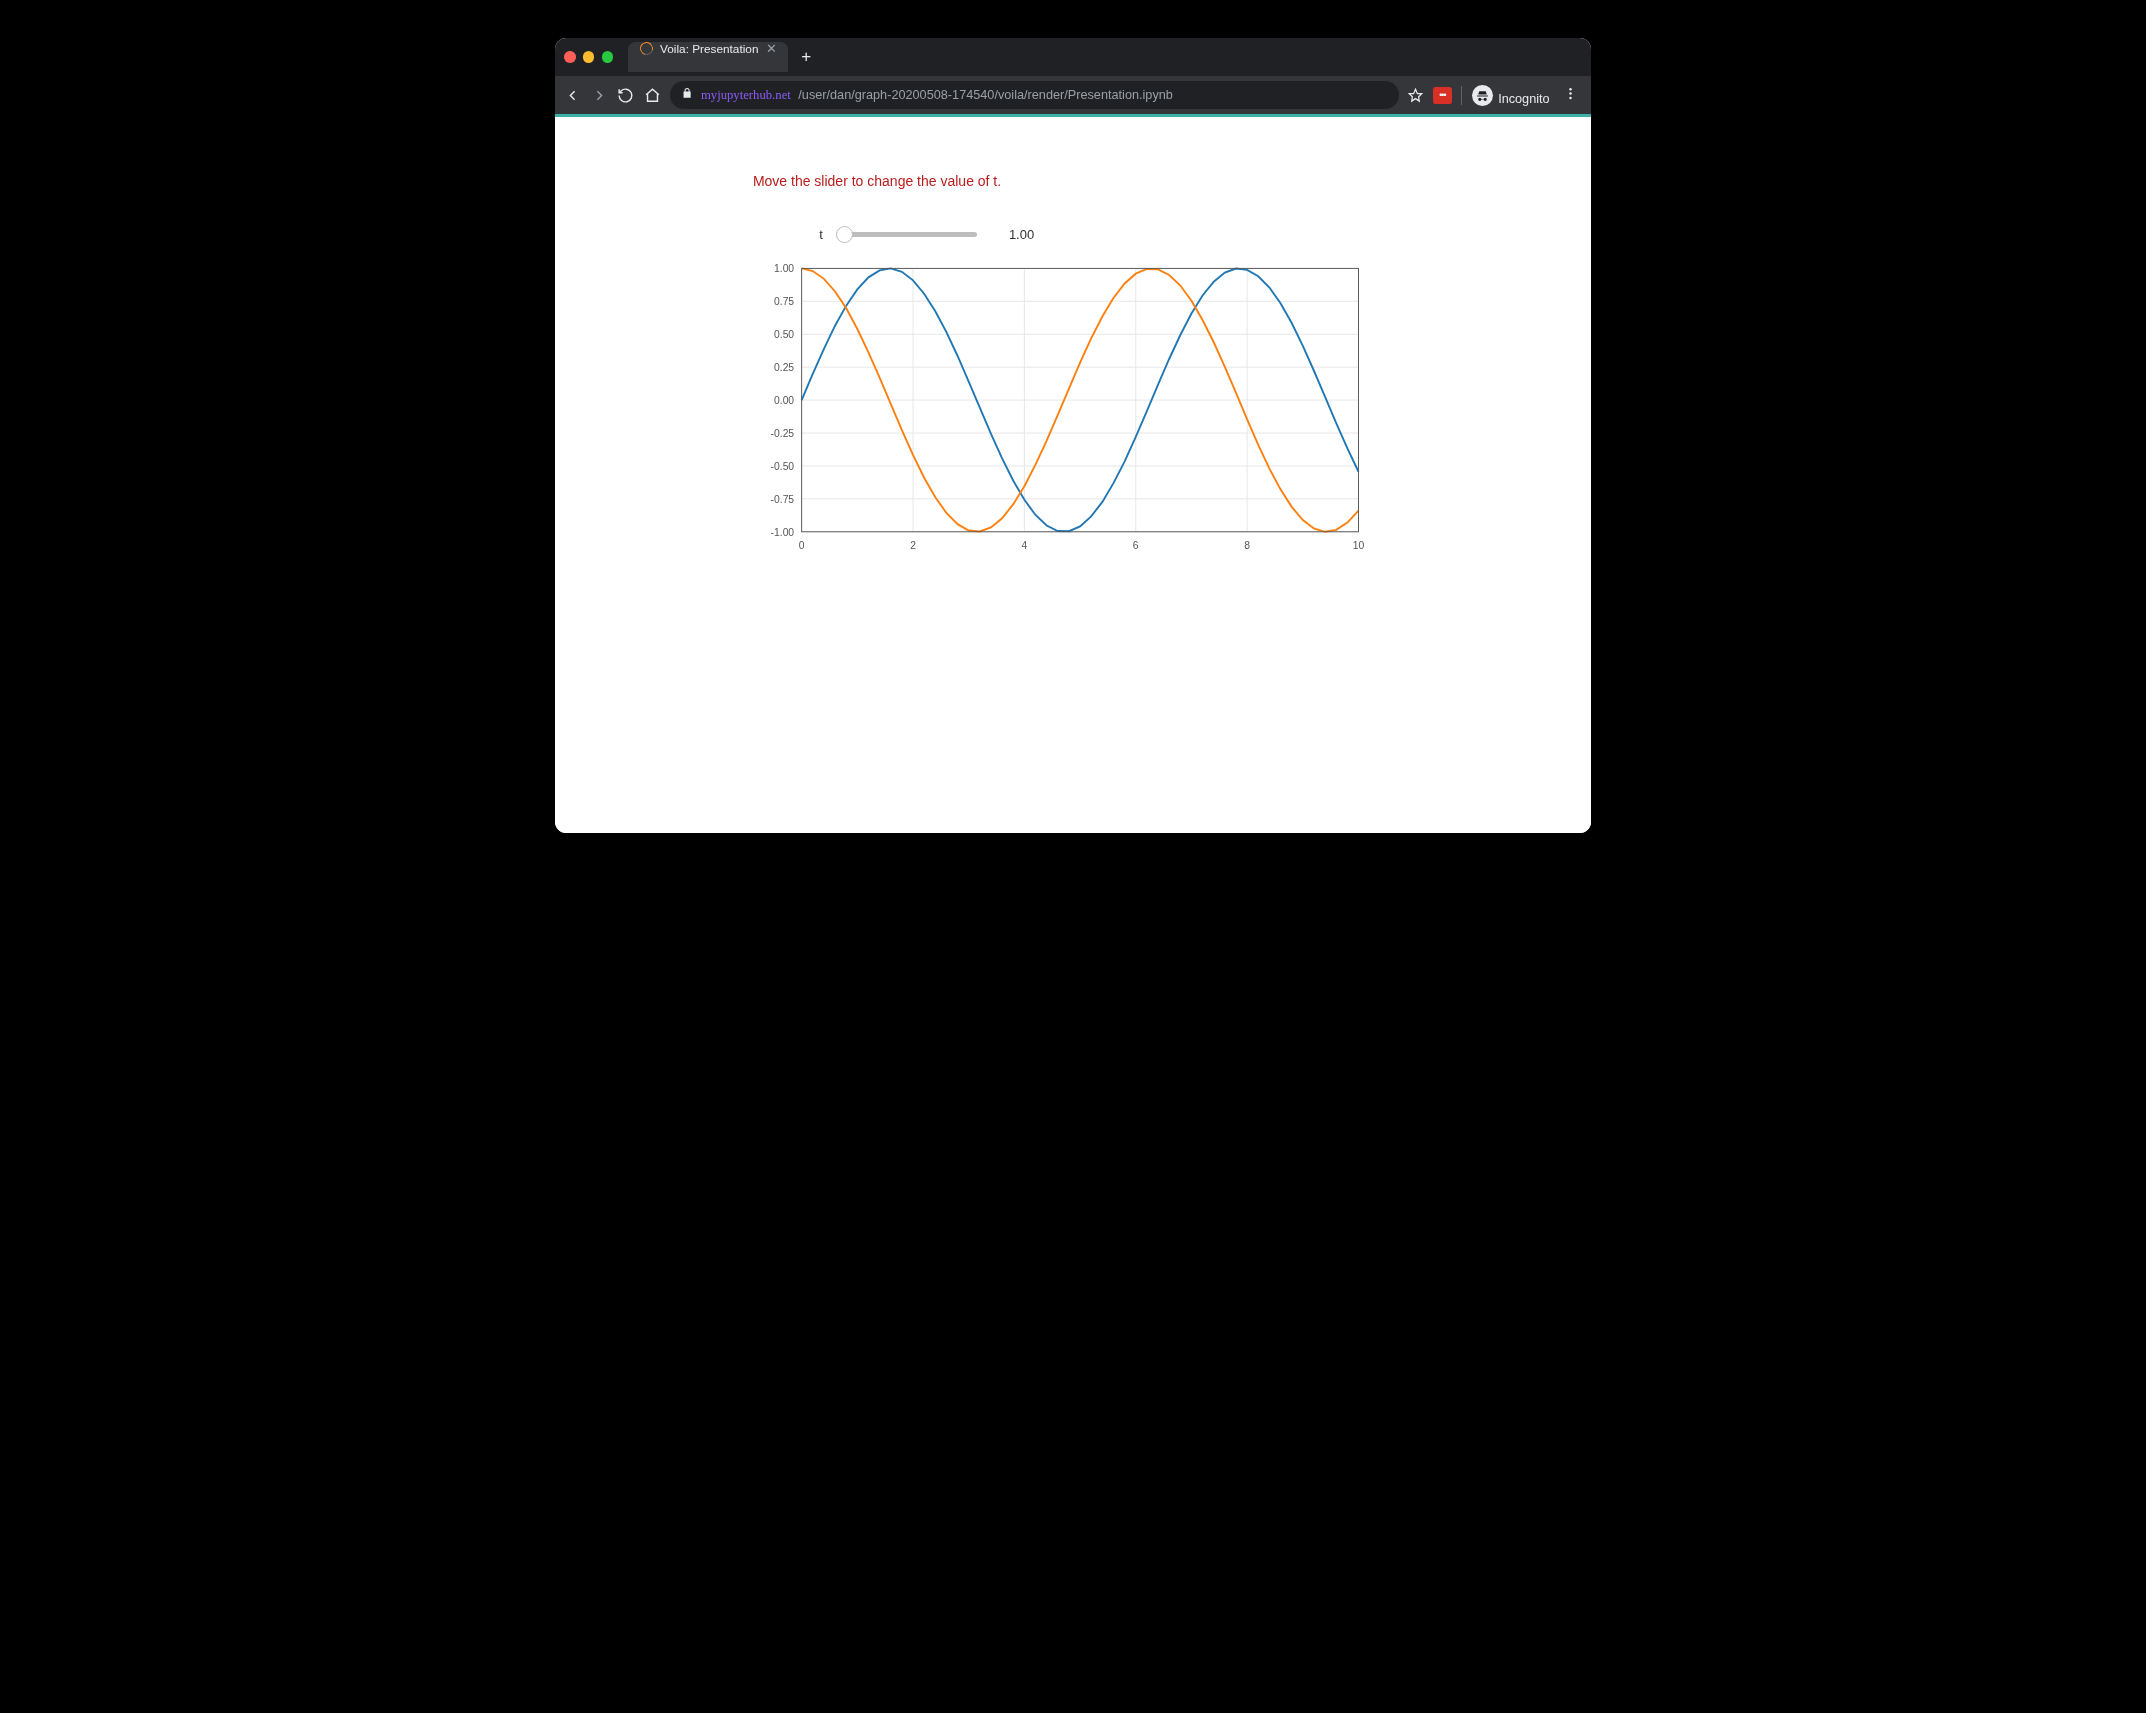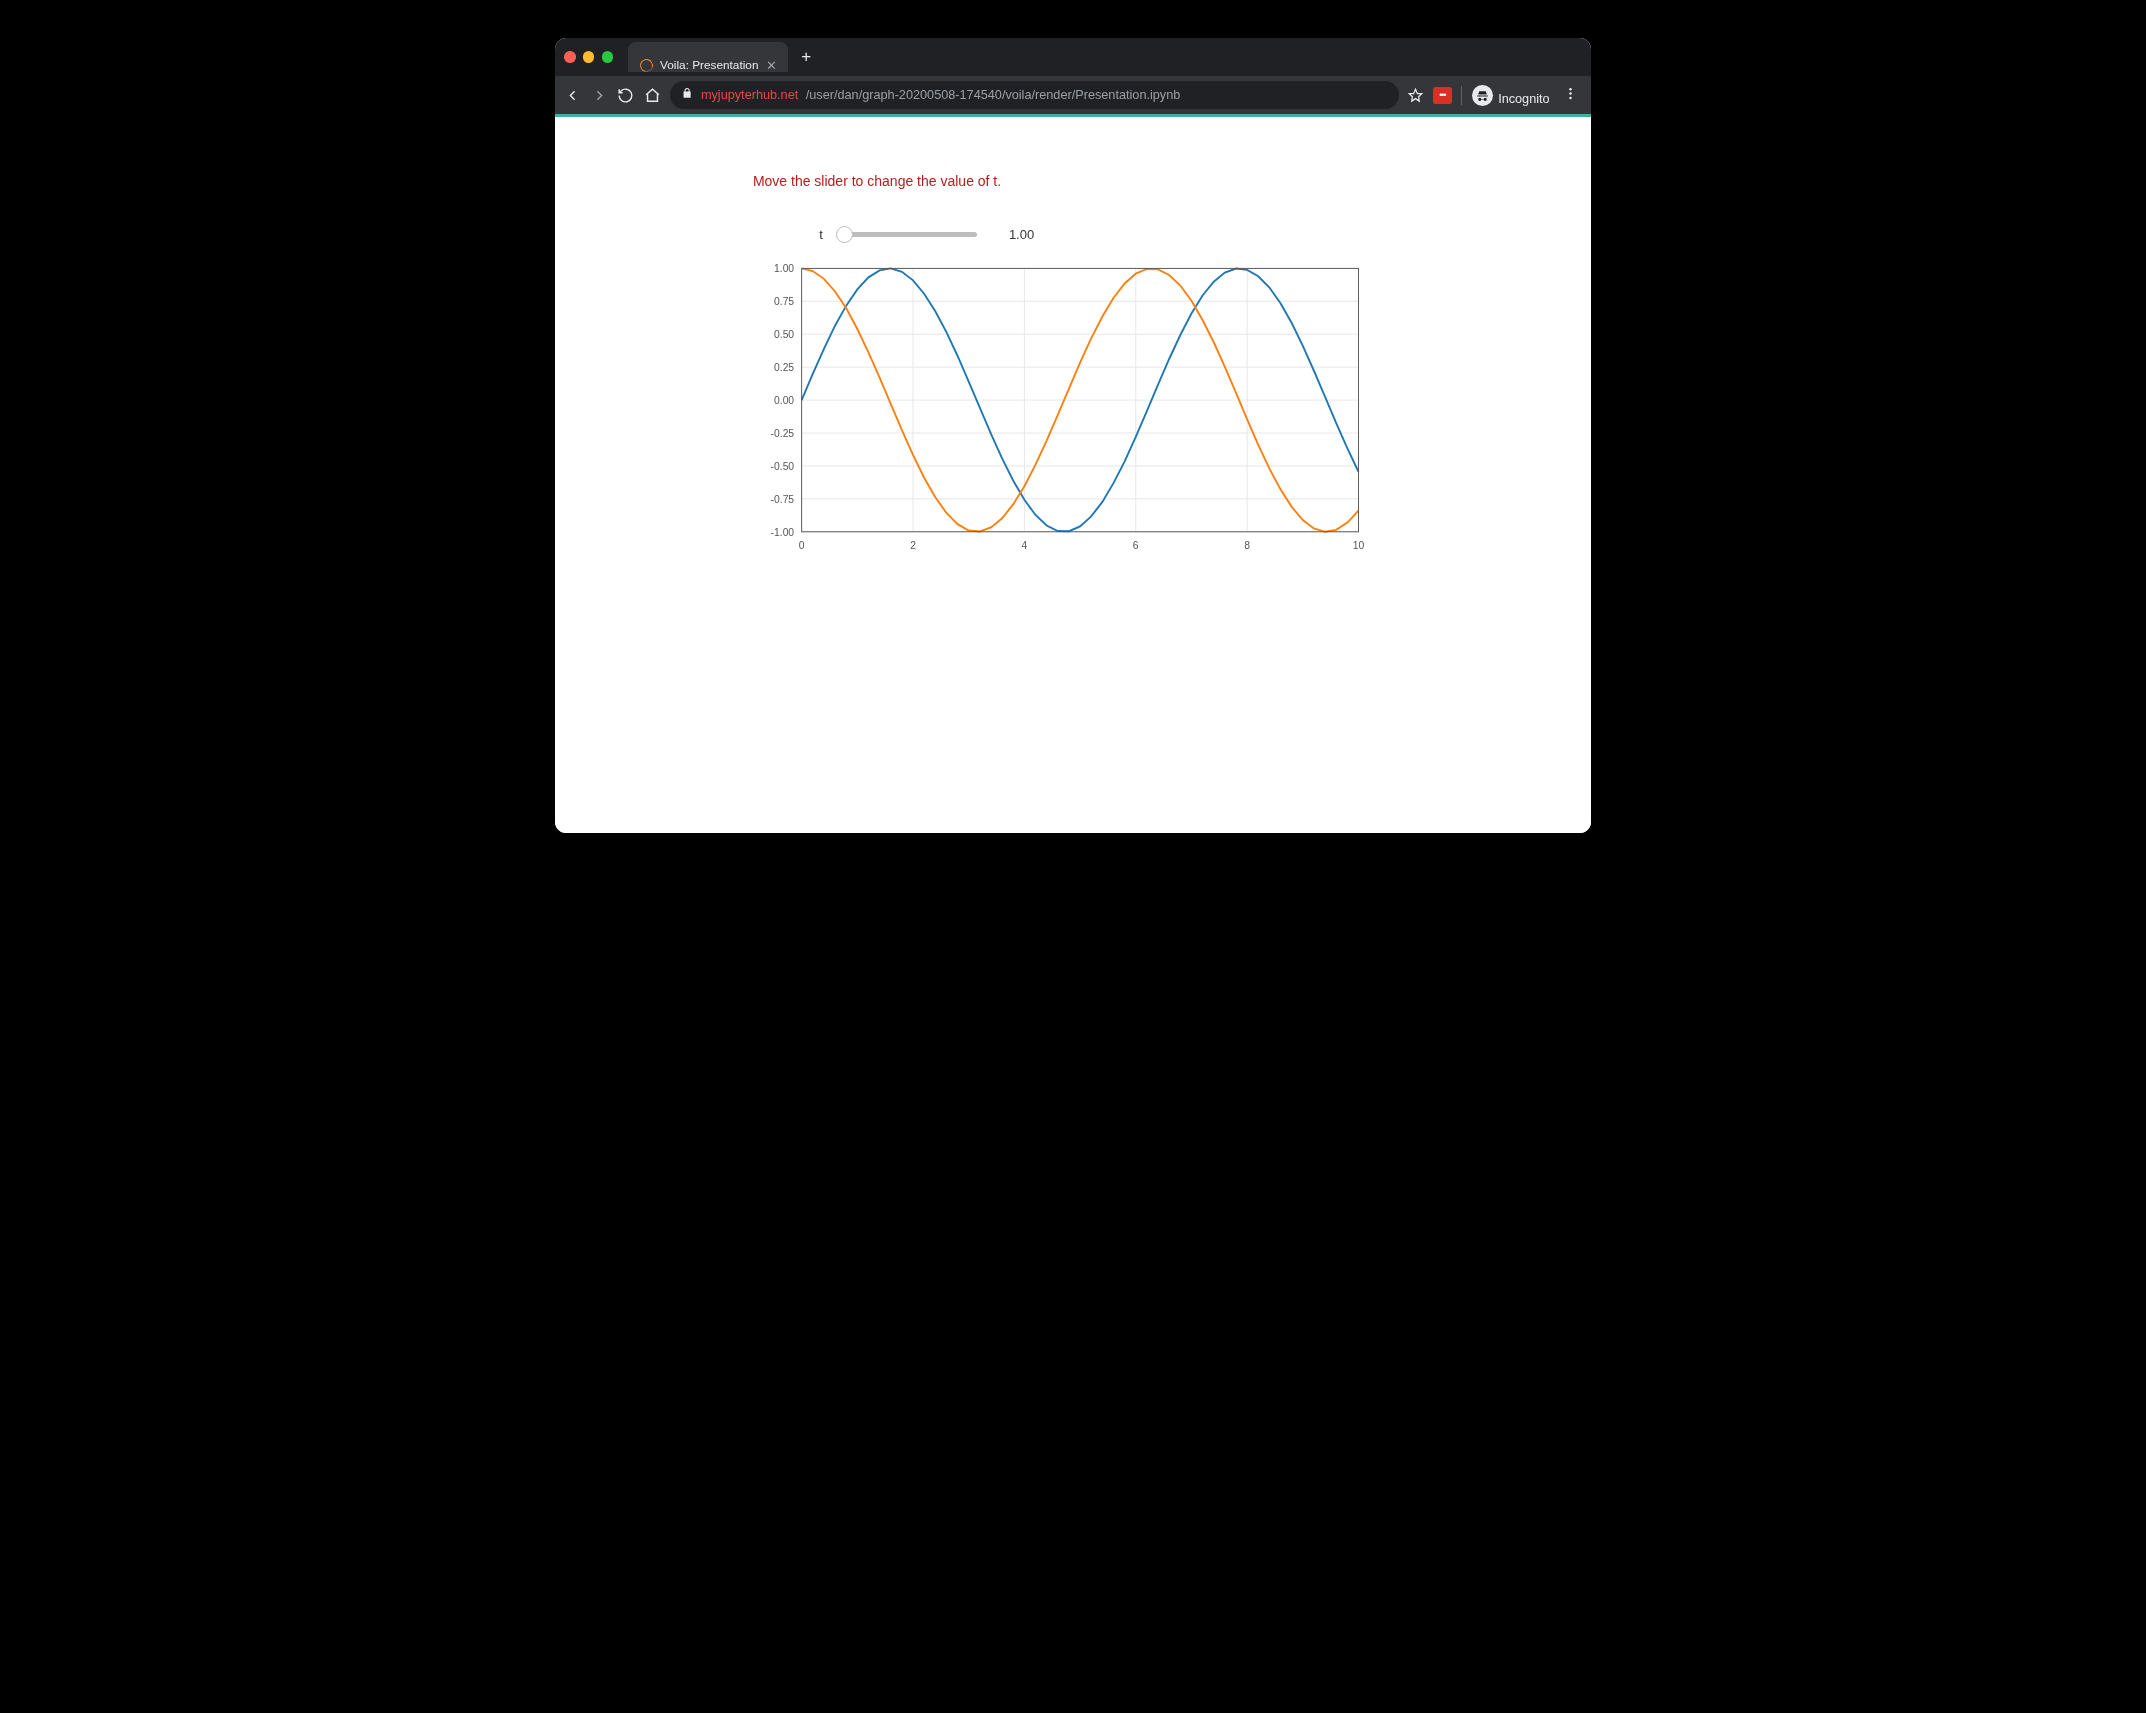--- a/index.html
+++ b/index.html
@@ -27,21 +27,21 @@
     height: 38px;
     padding: 0 9.4px;
     gap: 7.5px;
   }
   .traffic { display:flex; gap:7.5px; margin-right:7.5px; }
   .tl { width:11.3px; height:11.3px; border-radius:50%; }
   .tl.red { background:#ff5f57; }
   .tl.yel { background:#febc2e; }
   .tl.grn { background:#28c840; }
   .tab {
-    display:flex; align-items:flex-end; gap:7.5px;
+    display:flex; align-items:flex-start; gap:7.5px;
     background:#35363a; color:#e8eaed;
     height:30px; padding:0 11.3px;
     border-radius:7.5px 7.5px 0 0;
     font-size:11.8px;
     max-width: 226px;
   }
   .tab .favicon {
     width:13px; height:13px; border-radius:50%;
     border:1.9px solid #f28b2f; border-bottom-color:#5f6368;
     transform: rotate(-30deg);
@@ -56,21 +56,21 @@
   .navbtn { color:#9aa0a6; cursor:pointer; display:flex; align-items:center; }
   .navbtn.enabled { color:#e8eaed; }
   .navbtn svg { width:17px; height:17px; }
   .omnibox {
     flex:1; background:#202124; border-radius:15px;
     height:28px; display:flex; align-items:center;
     padding:0 11.3px; gap:7.5px; color:#e8eaed; font-size:12.7px;
     overflow:hidden;
   }
   .omnibox .lock svg { width:12.2px; height:12.2px; }
-  .omnibox .host { color:#ef4444; }
+  .omnibox .host { color:#8b5cf6;font-family:Liberation Serif, serif; }
   .omnibox .path { color:#9aa0a6; }
   .star svg { width:15px; height:15px; }
   .ext { width:19px; height:17px; background:#d93025; border-radius:2.8px;
          color:#fff; font-size:8.5px; display:flex; align-items:center; justify-content:center;
          letter-spacing:-0.9px; cursor:pointer; }
   .divider { width:0.9px; height:19px; background:#5f6368; }
   .incog { display:flex; align-items:flex-end; gap:5.6px; color:#e8eaed; font-size:12.7px; }
   .incog .badge {
     width:21px; height:21px; border-radius:50%; background:#e8eaed;
     display:flex; align-items:center; justify-content:center;

